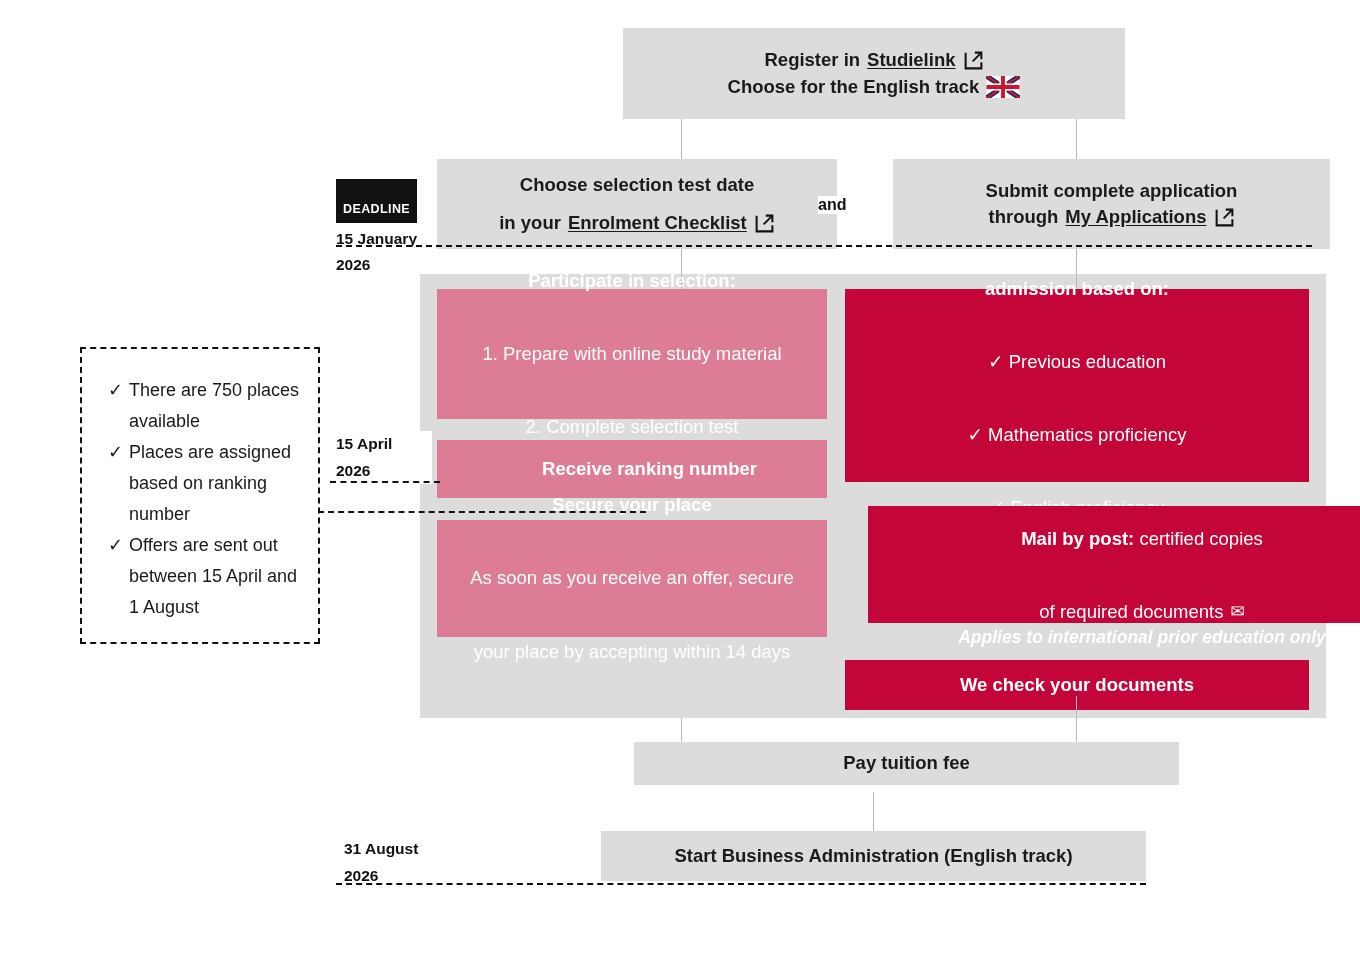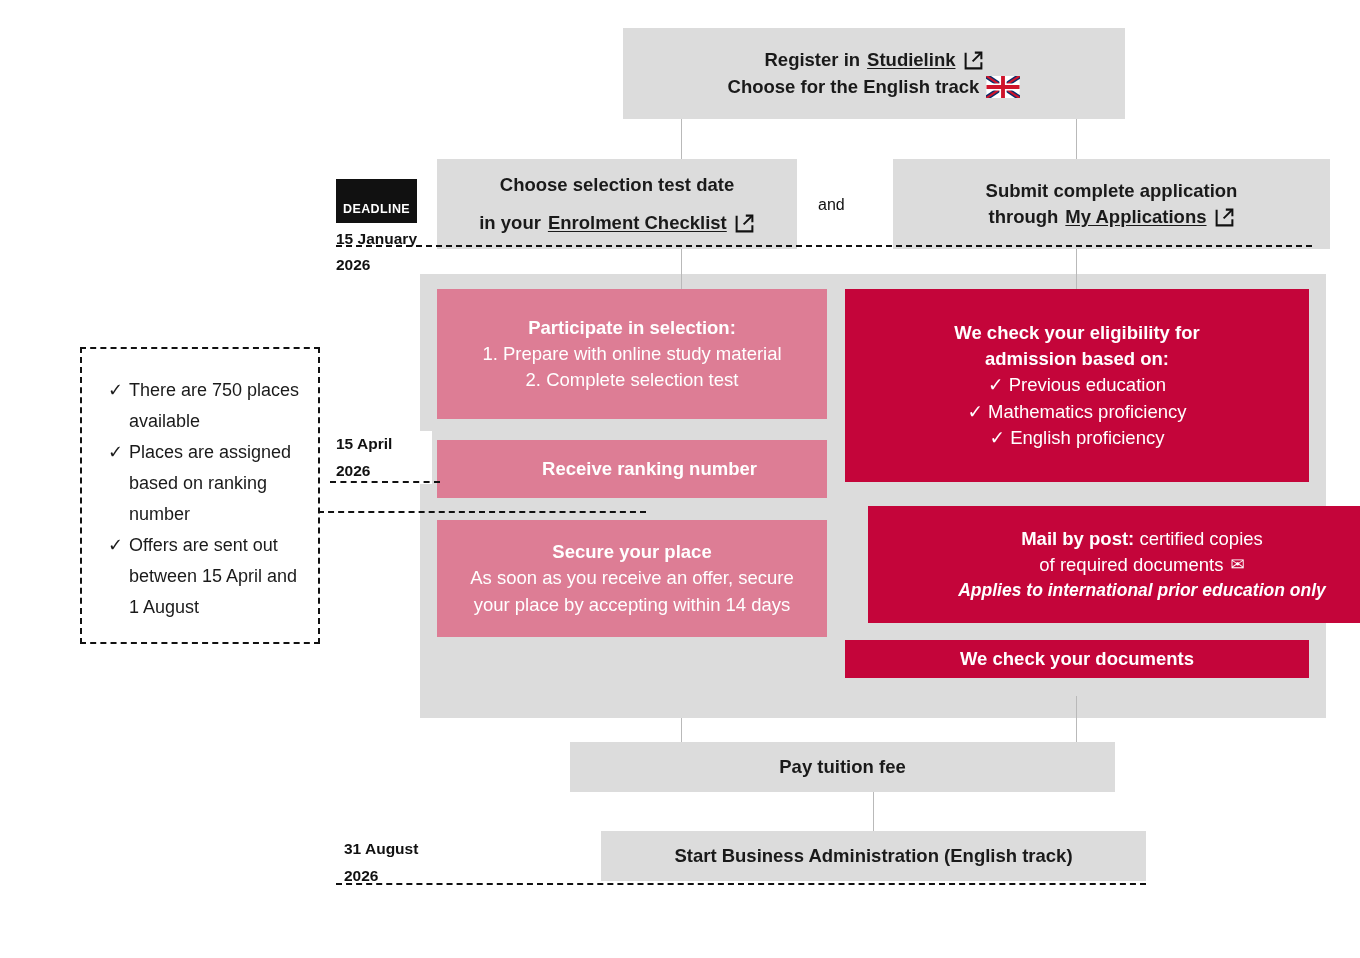--- a/index.html
+++ b/index.html
@@ -41,21 +41,21 @@
   .box-red {
     background: #c4053a;
     color: #ffffff;
   }
   .panel-grey {
     position: absolute;
     background: #dcdcdc;
   }
 
   .ln1 { font-size: 18.5px; font-weight: bold; }
-  .ln2 { font-size: 18.5px; }
+  .ln2 { font-size: 18.5px; margin-top: 47px; }
   .ln-italic { font-size: 17.5px; font-style: italic; font-weight: bold; }
 
   .row {
     display: flex;
     align-items: center;
     justify-content: center;
     gap: 7px;
     white-space: nowrap;
   }
 
@@ -99,21 +99,21 @@
     font-weight: bold;
     letter-spacing: 0.4px;
     padding: 20px 7px 2px 7px;
     margin-bottom: 3px;
   }
 
   
   .andlabel {
     position: absolute;
     font-size: 16px;
-    font-weight: normal;
+    font-weight: bold;
     color: #111111;
     background: #ffffff;
     text-align: center;
   }
 
   
   .infocard {
     position: absolute;
     box-sizing: border-box;
     border: 2px dashed #111111;
@@ -193,21 +193,21 @@
 
   <div class="vline" style="left:681px; top:119px; height:40px;"></div>
   <div class="vline" style="left:1076px; top:119px; height:40px;"></div>
 
   <div class="datelabel" style="left:336px; top:179px; width:96px;">
     <span class="deadline-tag">DEADLINE</span><br>
     <span>15 January</span><br>
     <span>2026</span>
   </div>
 
-  <div class="box box-grey" style="left:437px; top:159px; width:360px; height:90px;gap:12px;">
+  <div class="box box-grey" style="left:437px; top:159px; width:400px; height:90px;gap:12px;">
     <div class="ln1">Choose selection test date</div>
     <div class="row ln1">
       <span>in your </span>
         <span class="ul">Enrolment Checklist</span>
       <span class="icon-extlink">
         <svg viewBox="0 0 24 24" width="21" height="21" aria-hidden="true">
           <path d="M3 3 L3 21 L21 21 L21 14" fill="none" stroke="#111" stroke-width="2.3"></path>
           <path d="M11 13 L21 3" fill="none" stroke="#111" stroke-width="2.3"></path>
           <path d="M13.5 3 L21 3 L21 10.5" fill="none" stroke="#111" stroke-width="2.3"></path>
         </svg>
@@ -276,21 +276,21 @@
     <div class="ln2">
       <b>Mail by post:</b><span> certified copies</span>
     </div>
     <div class="row ln2">
       <span>of required documents</span>
       <span class="icon-mail">✉</span>
     </div>
     <div class="ln-italic">Applies to international prior education only</div>
   </div>
 
-  <div class="box box-red" style="left:845px; top:640px; width:464px; height:38px;">
+  <div class="box box-red" style="left:845px; top:660px; width:464px; height:50px;">
     <div class="ln1">We check your documents</div>
   </div>
 
   <div class="infocard" style="left:80px; top:347px; width:240px; height:297px;">
     <ul>
       <li>
         <span class="chk">✓</span>
         <span>There are 750 places available</span>
       </li>
       <li>
@@ -309,21 +309,21 @@
     <span>2026</span>
   </div>
 
   <div class="dashrule-thin" style="left:330px; top:481px; width:110px;"></div>
 
   <div class="dashrule" style="left:318px; top:511px; width:328px;"></div>
 
   <div class="vline" style="left:681px; top:718px; height:25px;"></div>
   <div class="vline" style="left:1076px; top:696px; height:47px;"></div>
 
-  <div class="box box-grey" style="left:570px; top:742px; width:545px; height:50px;">
+  <div class="box box-grey" style="left:634px; top:742px; width:545px; height:43px;">
     <div class="ln1">Pay tuition fee</div>
   </div>
 
   <div class="vline" style="left:873px; top:792px; height:39px;"></div>
 
   <div class="box box-grey" style="left:601px; top:831px; width:545px; height:50px;">
     <div class="ln1">Start Business Administration (English track)</div>
   </div>
 
   <div class="datelabel" style="left:336px; top:836px; width:110px;margin-left:8px;">

